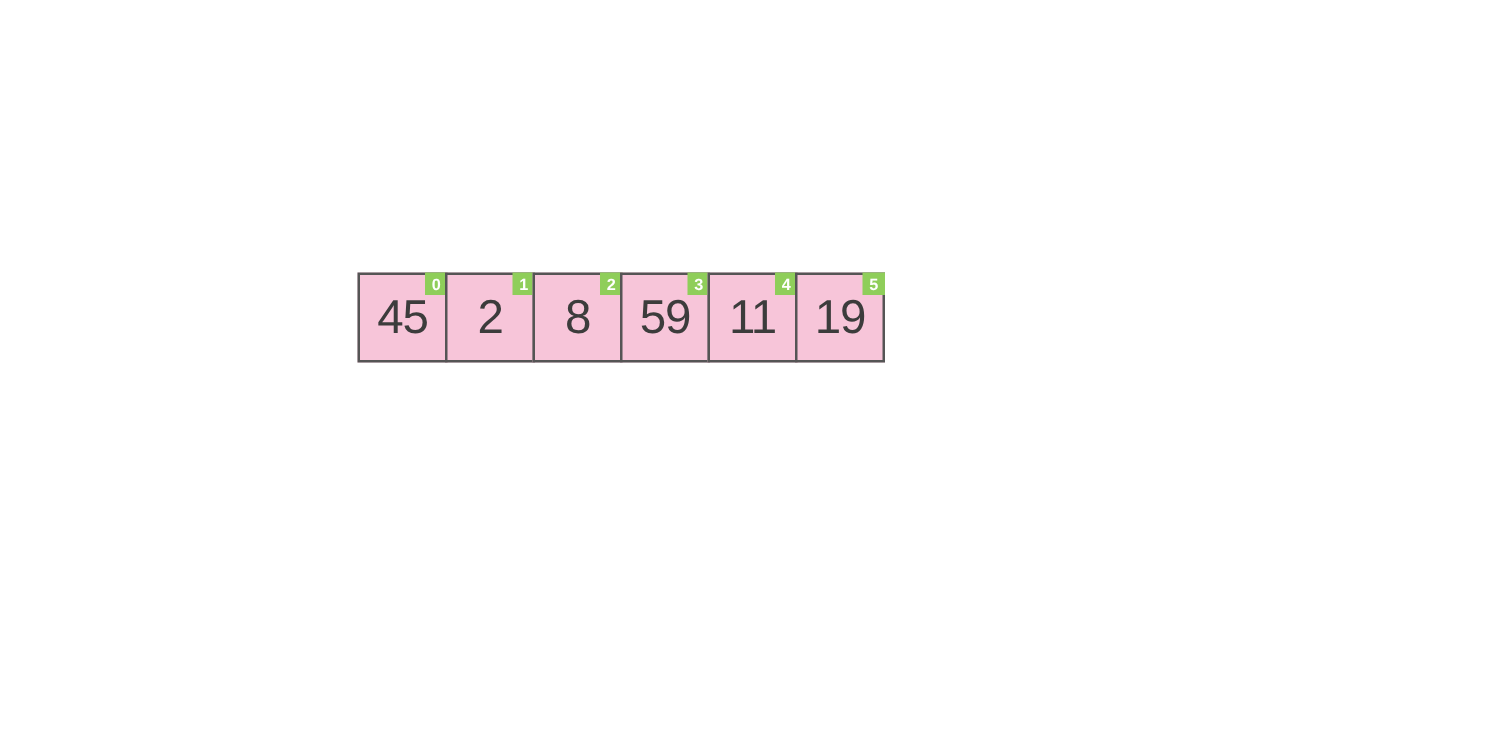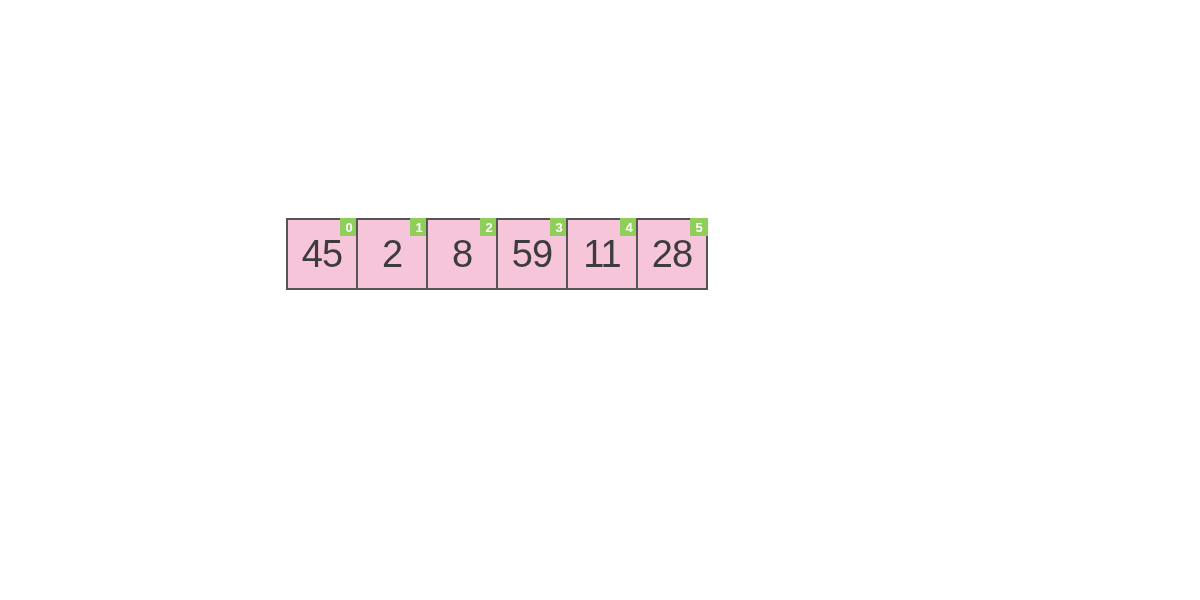--- a/index.html
+++ b/index.html
@@ -100,17 +100,17 @@
       <div class="index-tag">
         <span>4</span>
       </div>
       <span class="value">11</span>
     </div>
 
     <div class="cell">
       <div class="index-tag">
         <span>5</span>
       </div>
-      <span class="value">28</span>
+      <span class="value">19</span>
     </div>
 
   </div>
 </div>
 
 </body></html>

